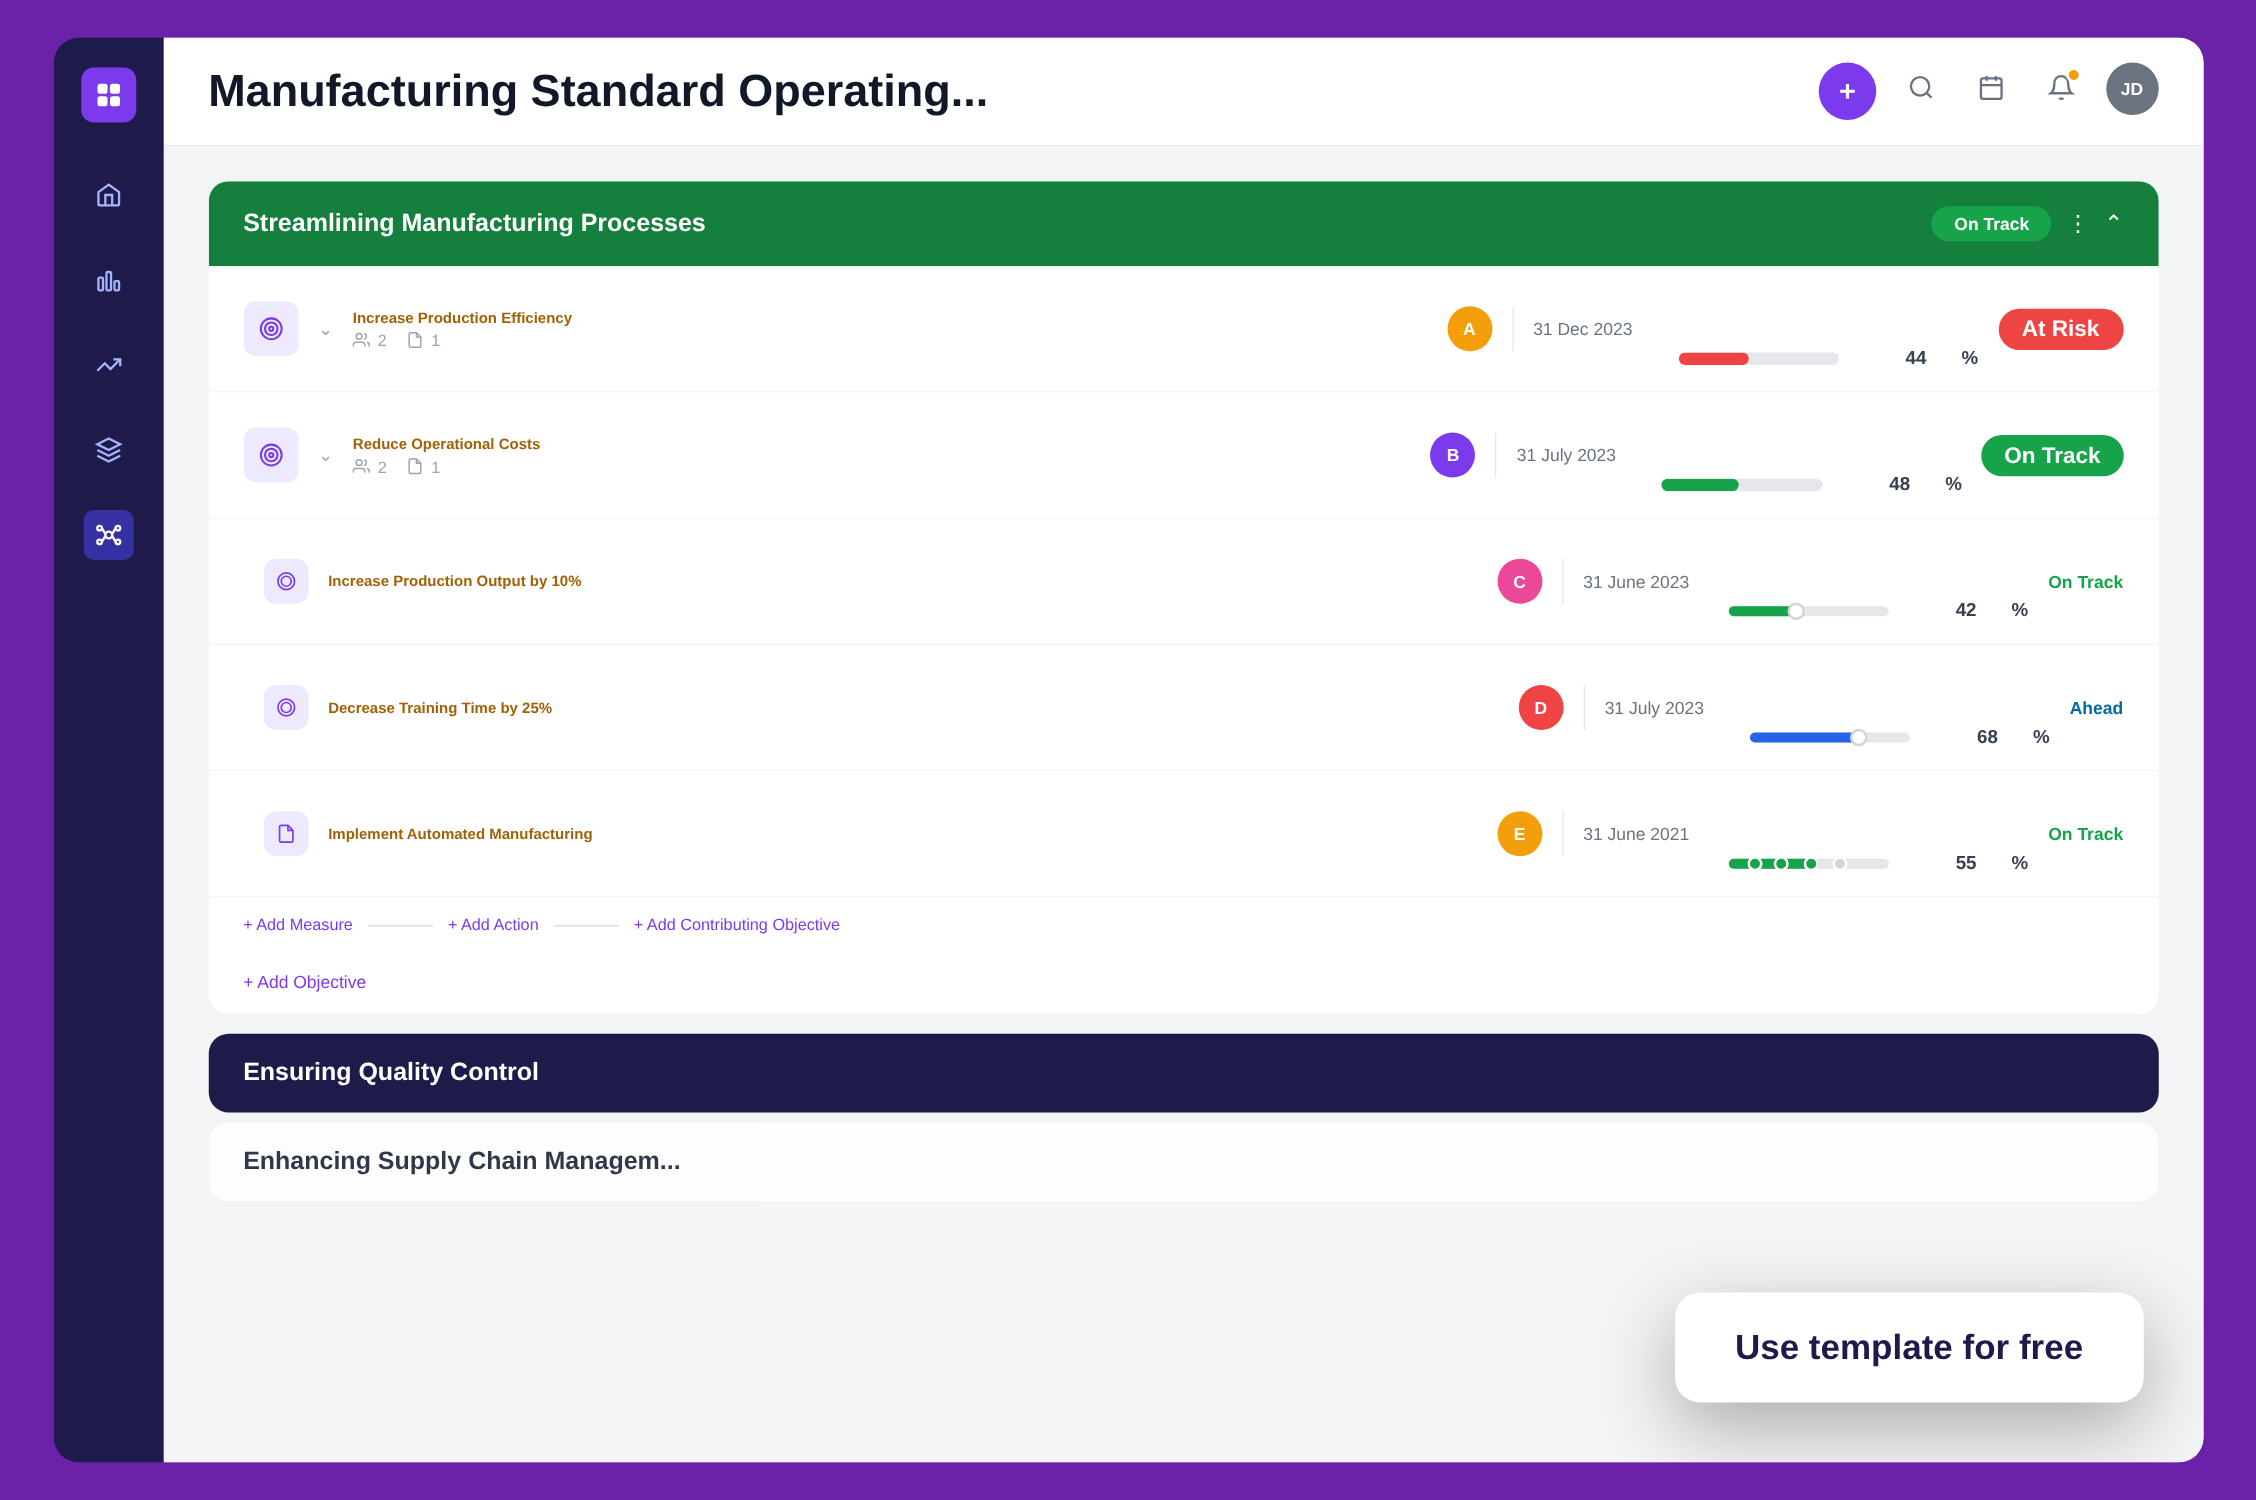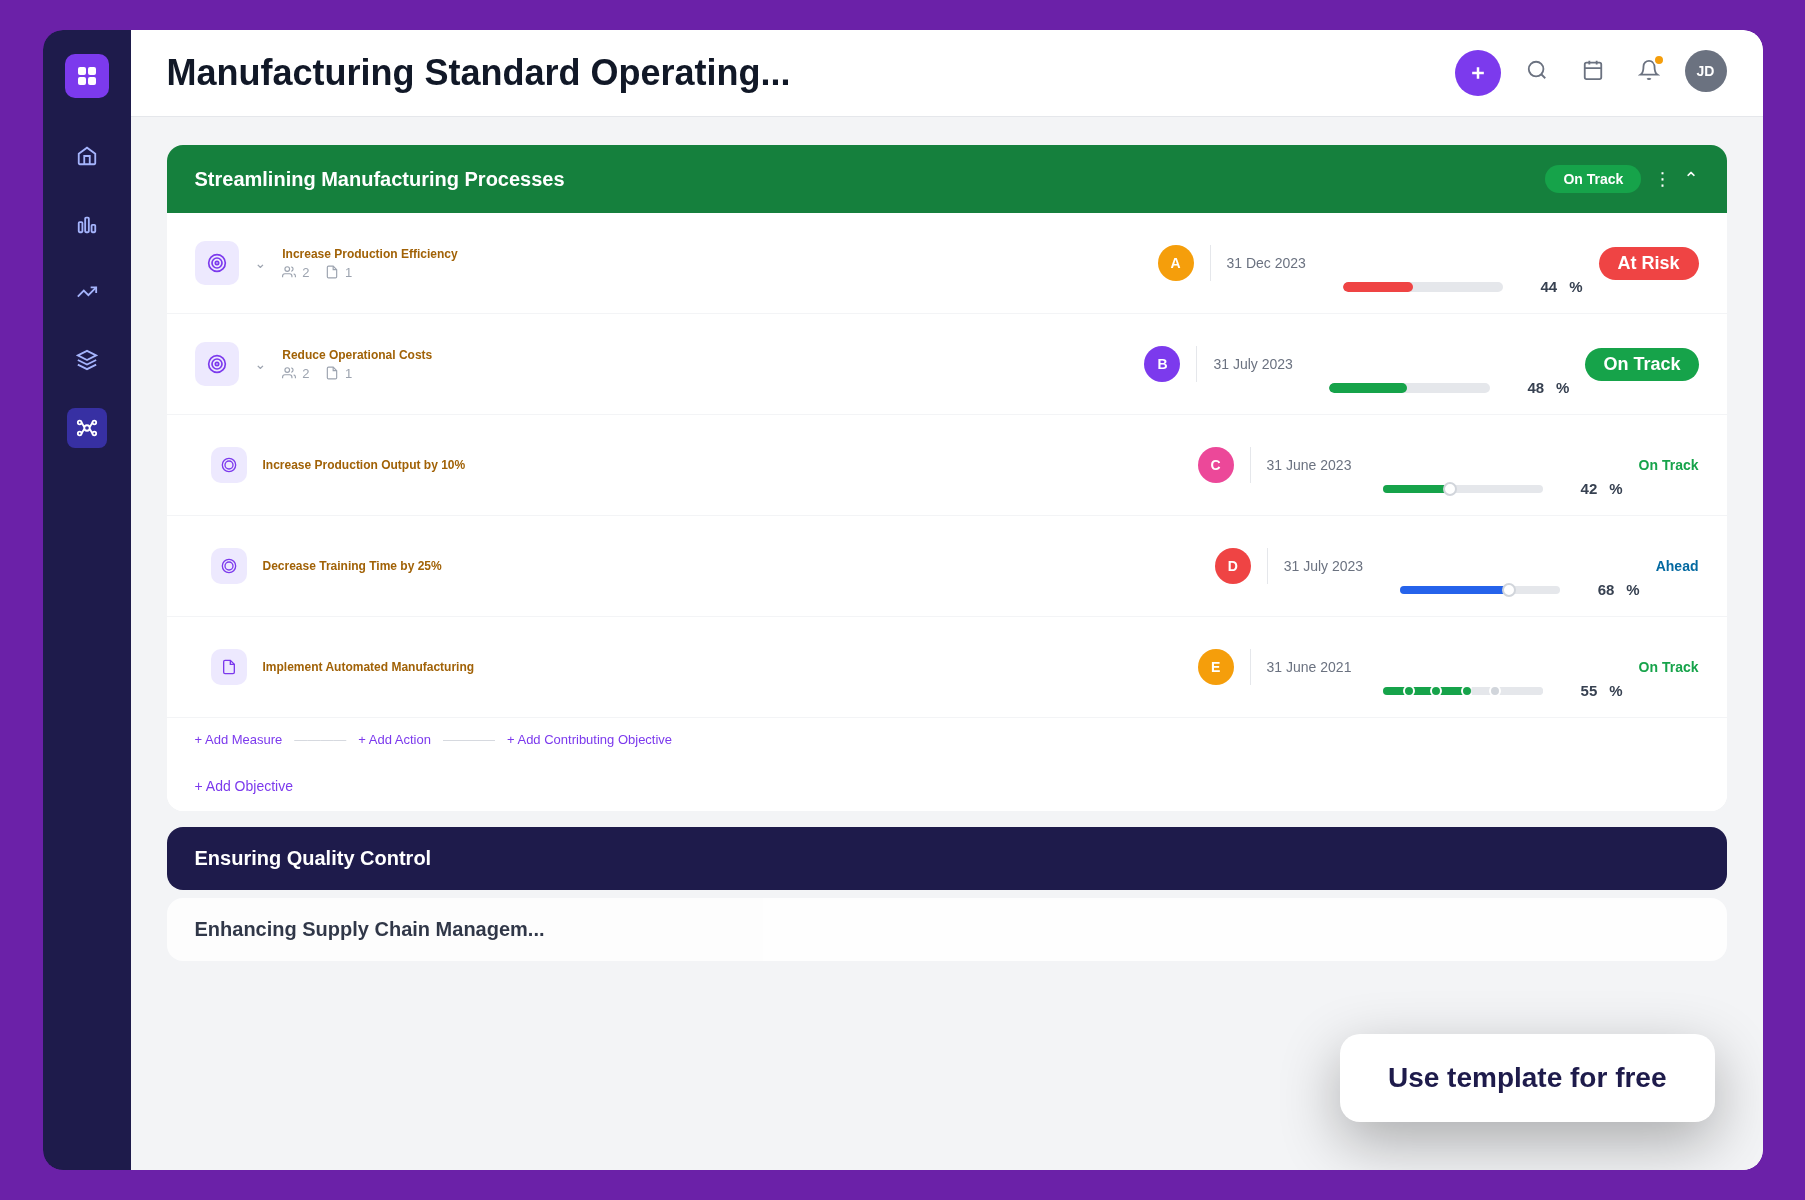--- a/index.html
+++ b/index.html
@@ -273,21 +273,21 @@
     .date-text {
       font-size: 14px;
       color: #6B7280;
       white-space: nowrap;
       min-width: 100px;
     }
 
     .progress-container {
       display: flex;
       align-items: center;
-      gap: 12px;
+      gap: 28px;
       min-width: 240px;
       margin-top: 47px;
     }
 
     .progress-bar-bg {
       flex: 1;
       height: 10px;
       background: #E5E7EB;
       border-radius: 5px;
       overflow: hidden;

